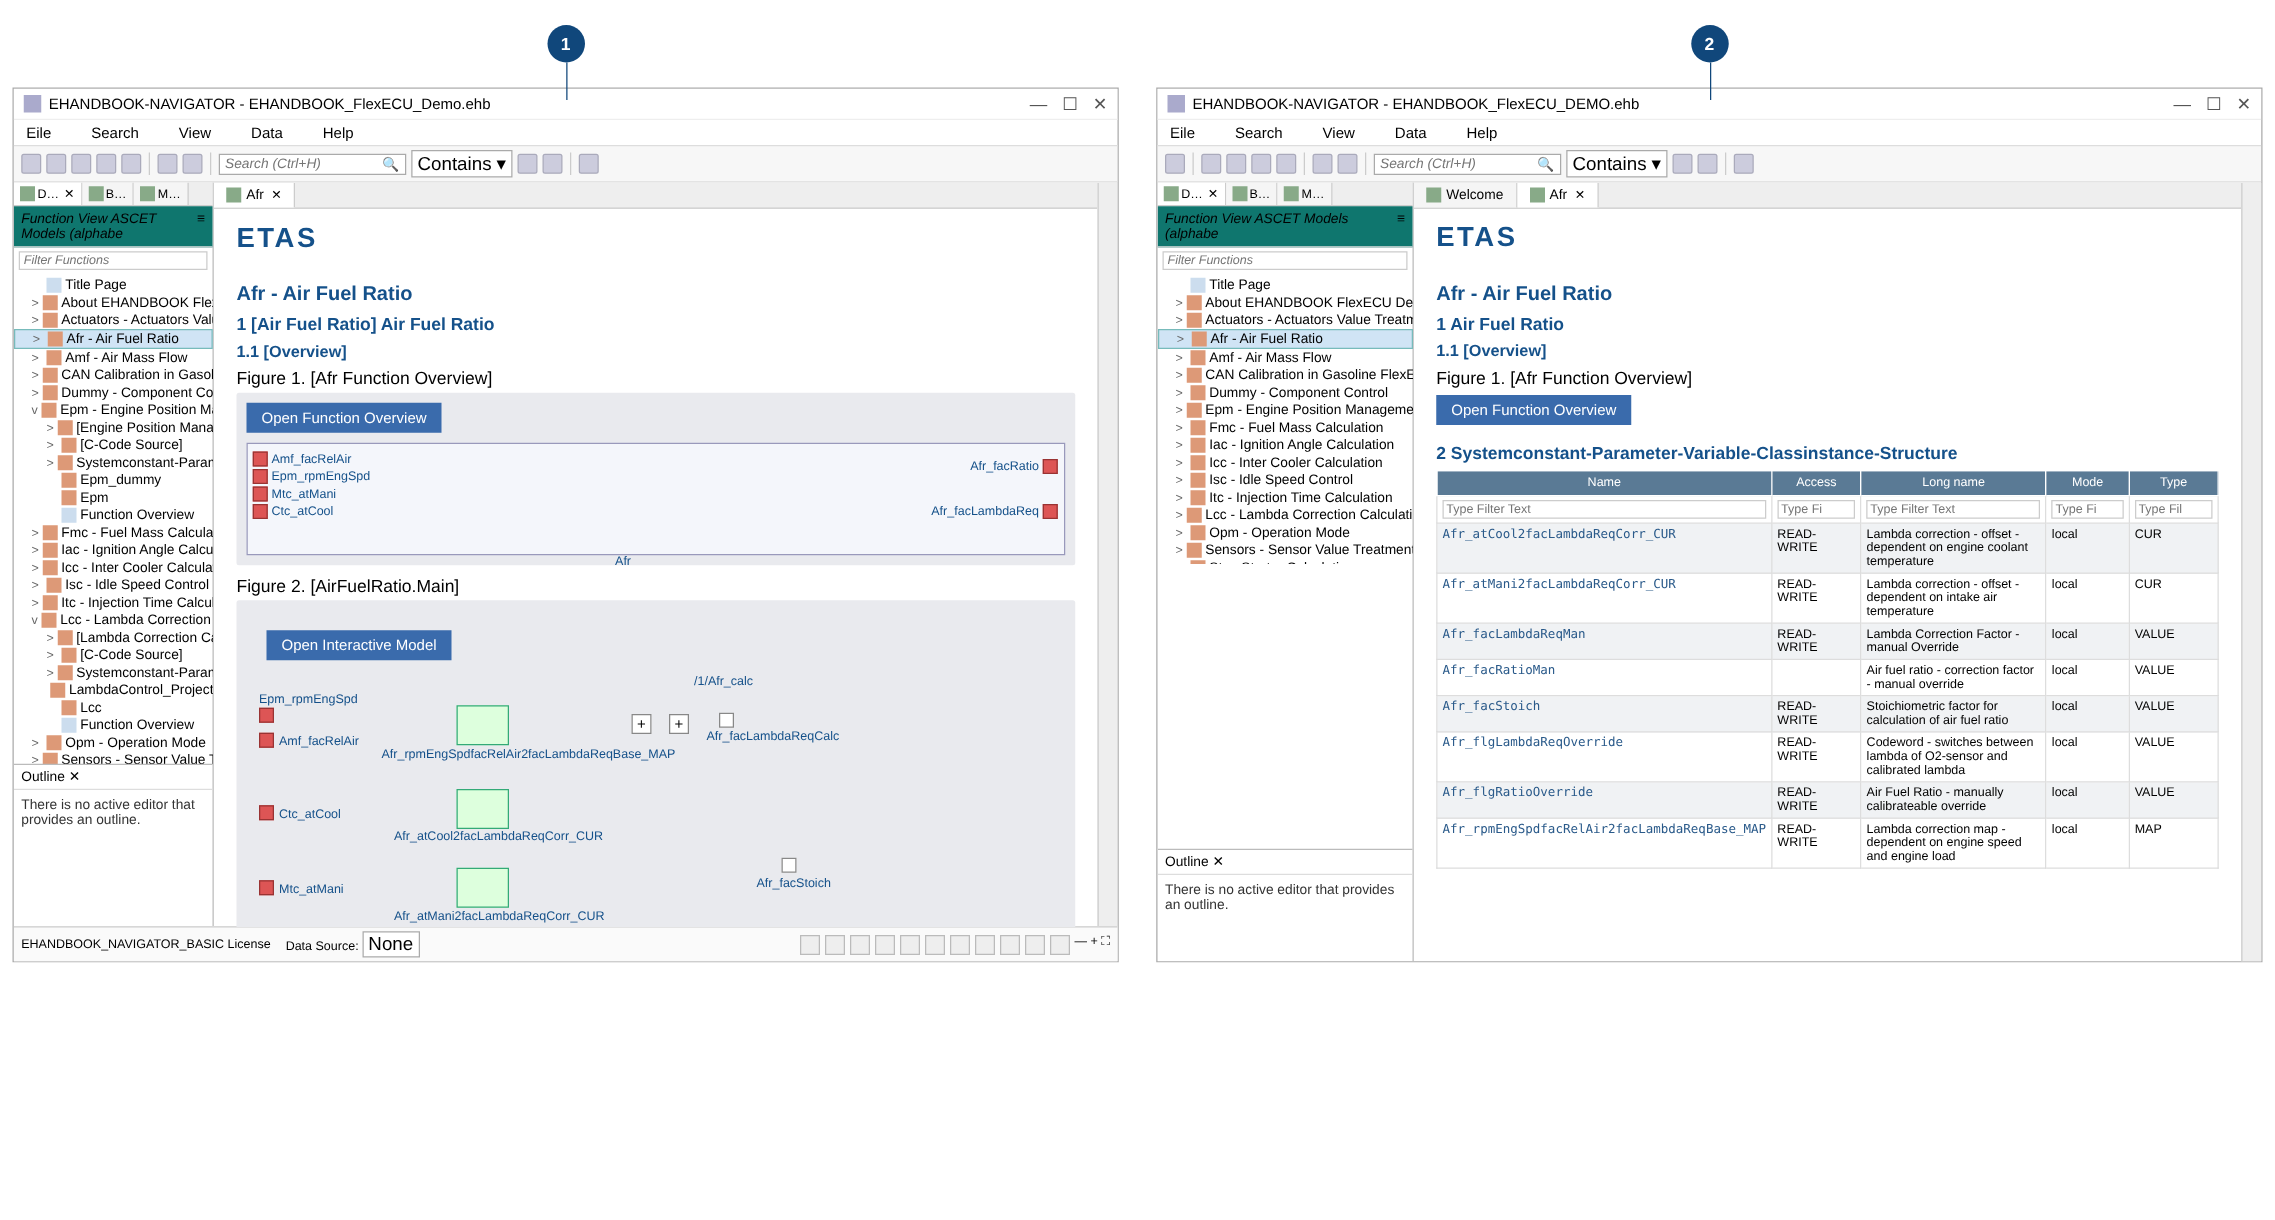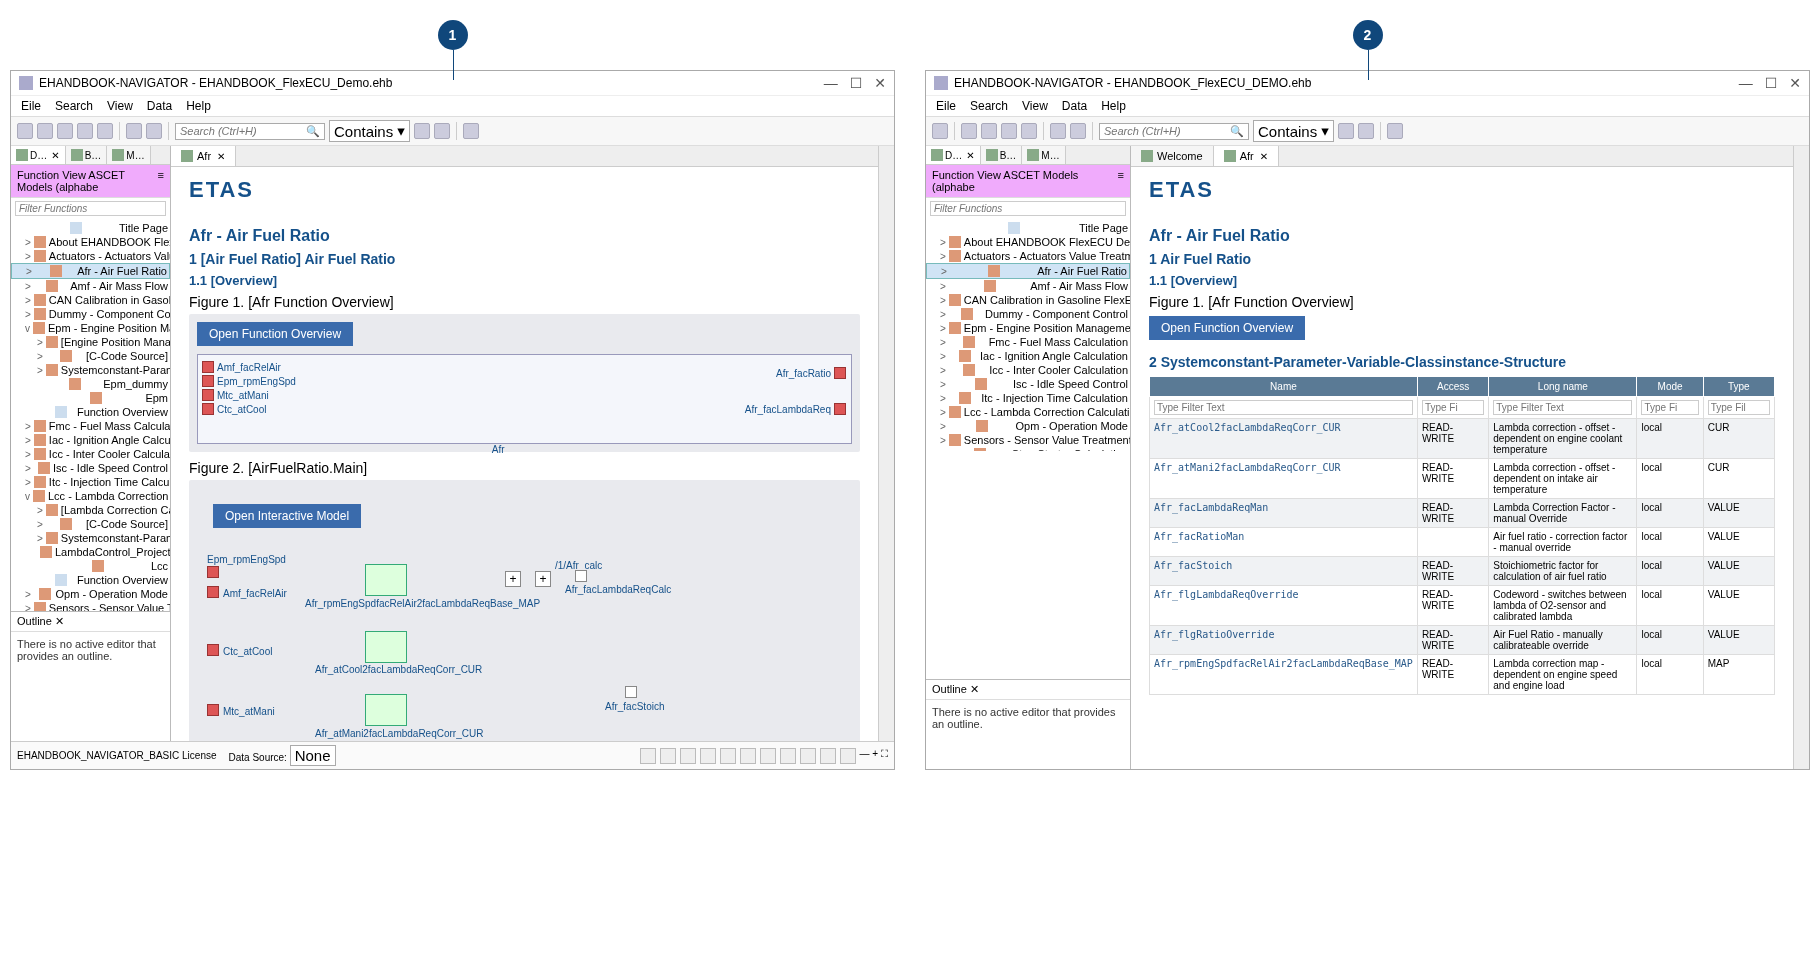--- a/index.html
+++ b/index.html
@@ -6,41 +6,41 @@
 body { font-family: "Segoe UI", Tahoma, sans-serif; font-size: 11px; background: #fff; color: #000; display: flex; gap: 30px; padding: 0 10px; }
 .app-wrap { flex: 1; position: relative; padding-top: 70px; }
 .num-badge { position: absolute; top: 20px; left: 50%; transform: translateX(-50%); width: 30px; height: 30px; border-radius: 50%; background: #10477b; color: #fff; font-weight: bold; font-size: 14px; display: flex; align-items: center; justify-content: center; }
 .num-line { position: absolute; top: 50px; left: 50%; width: 1px; height: 30px; background: #10477b; }
 .window { border: 1px solid #aaa; background: #fff; height: 700px; display: flex; flex-direction: column; overflow: hidden; }
 .titlebar { display: flex; align-items: center; padding: 4px 8px; font-size: 12px; background: #fff; border-bottom: 1px solid #eee; }
 .titlebar .icon { width: 14px; height: 14px; background: #aac; margin-right: 6px; }
 .titlebar .title { flex: 1; }
 .win-btns { display: flex; gap: 12px; color: #555; font-size: 14px; }
 .win-btns span { cursor: default; }
-.menubar { display: flex; gap: 14px; padding: 3px 10px; font-size: 12px; }
+.menubar { display: flex; gap: 32px; padding: 3px 10px; font-size: 12px; }
 .menubar span { cursor: default; }
 .toolbar { display: flex; align-items: center; gap: 4px; padding: 3px 6px; border-top: 1px solid #ddd; border-bottom: 1px solid #ddd; background: #f7f7f7; }
 .tb-icon { width: 16px; height: 16px; background: #ccd; border: 1px solid #aab; border-radius: 2px; }
 .tb-sep { width: 1px; height: 18px; background: #ccc; margin: 0 2px; }
 .search-box { display: flex; align-items: center; border: 1px solid #aaa; background: #fff; padding: 1px 4px; width: 150px; }
 .search-box input { border: none; outline: none; width: 100%; font-style: italic; color: #999; font-size: 11px; }
 .combo { border: 1px solid #aaa; padding: 1px 4px; background: #fff; font-size: 15px; display: flex; align-items: center; gap: 4px; }
 .body-row { flex: 1; display: flex; overflow: hidden; }
 .left-col { width: 160px; display: flex; flex-direction: column; border-right: 1px solid #bbb; }
 .app-wrap.wide .left-col { width: 205px; }
 .nav-tabs { display: flex; border-bottom: 1px solid #ccc; background: #eee; }
 .nav-tabs .tab { padding: 3px 5px; font-size: 10px; border-right: 1px solid #ccc; background: #f5f5f5; white-space: nowrap; display: flex; align-items: center; gap: 2px; }
 .nav-tabs .tab.active { background: #fff; }
 .tab-ico { width: 12px; height: 12px; background: #8a8; }
 .tab .close { font-size: 10px; margin-left: 2px; }
-.tree-header { padding: 4px 6px; font-size: 11px; border-bottom: 1px solid #ddd; background: #f0abfc; font-weight: 500; display: flex; justify-content: space-between; }
+.tree-header { padding: 4px 6px; font-size: 11px; border-bottom: 1px solid #ddd; background: #0f766e; font-weight: 500; display: flex; justify-content: space-between; font-style: italic; }
 .filter-box { margin: 3px 4px; }
 .filter-box input { width: 100%; border: 1px solid #ccc; padding: 1px 3px; font-size: 10px; font-style: italic; color: #888; }
 .tree { flex: 1; overflow: auto; font-size: 11px; padding: 2px 0; }
-.tree-item { padding: 1px 2px 1px 14px; white-space: nowrap; display: flex; align-items: center; gap: 3px; cursor: default; justify-content: space-between; }
+.tree-item { padding: 1px 2px 1px 14px; white-space: nowrap; display: flex; align-items: center; gap: 3px; cursor: default; }
 .tree-item.l1 { padding-left: 26px; }
 .tree-item.sel { background: #d0e4f5; border: 1px solid #7bb; }
 .t-car { width: 9px; font-size: 10px; color: #666; }
 .t-ico { width: 12px; height: 12px; background: #d97; flex-shrink: 0; }
 .t-ico.doc { background: #cde; }
 .outline-panel { border-top: 1px solid #bbb; height: 130px; display: flex; flex-direction: column; }
 .outline-head { padding: 3px 6px; font-size: 11px; display: flex; justify-content: space-between; align-items: center; border-bottom: 1px solid #ddd; }
 .outline-body { padding: 6px; font-size: 11px; color: #333; }
 .right-col { flex: 1; display: flex; flex-direction: column; overflow: hidden; }
 .doc-tabs { display: flex; background: #eee; border-bottom: 1px solid #ccc; }
@@ -357,21 +357,21 @@
               <div class="im-in" style="top:168px;left:2px"></div>
                 <div class="im-label" style="top:170px;left:18px">Mtc_atMani</div>
               <div class="im-block" style="top:28px;left:160px"></div>
               <div class="im-label" style="top:62px;left:100px">Afr_rpmEngSpdfacRelAir2facLambdaReqBase_MAP</div>
               <div class="im-block" style="top:95px;left:160px"></div>
               <div class="im-label" style="top:128px;left:110px">Afr_atCool2facLambdaReqCorr_CUR</div>
               <div class="im-block" style="top:158px;left:160px"></div>
               <div class="im-label" style="top:192px;left:110px">Afr_atMani2facLambdaReqCorr_CUR</div>
               <div class="im-sum" style="top:35px;left:300px">+</div>
               <div class="im-sum" style="top:35px;left:330px">+</div>
-              <div class="im-label" style="top:24px;left:350px">/1/Afr_calc</div>
+              <div class="im-label" style="top:4px;left:350px">/1/Afr_calc</div>
               <div class="im-in" style="top:34px;left:370px;background:#fff;border-color:#888"></div>
               <div class="im-label" style="top:48px;left:360px">Afr_facLambdaReqCalc</div>
               <div class="im-in" style="top:150px;left:420px;background:#fff;border-color:#888"></div>
               <div class="im-label" style="top:165px;left:400px">Afr_facStoich</div>
             </div>
           </div>
         </div>
       </div>
       <div class="scrollbar-v"></div>
     </div>

